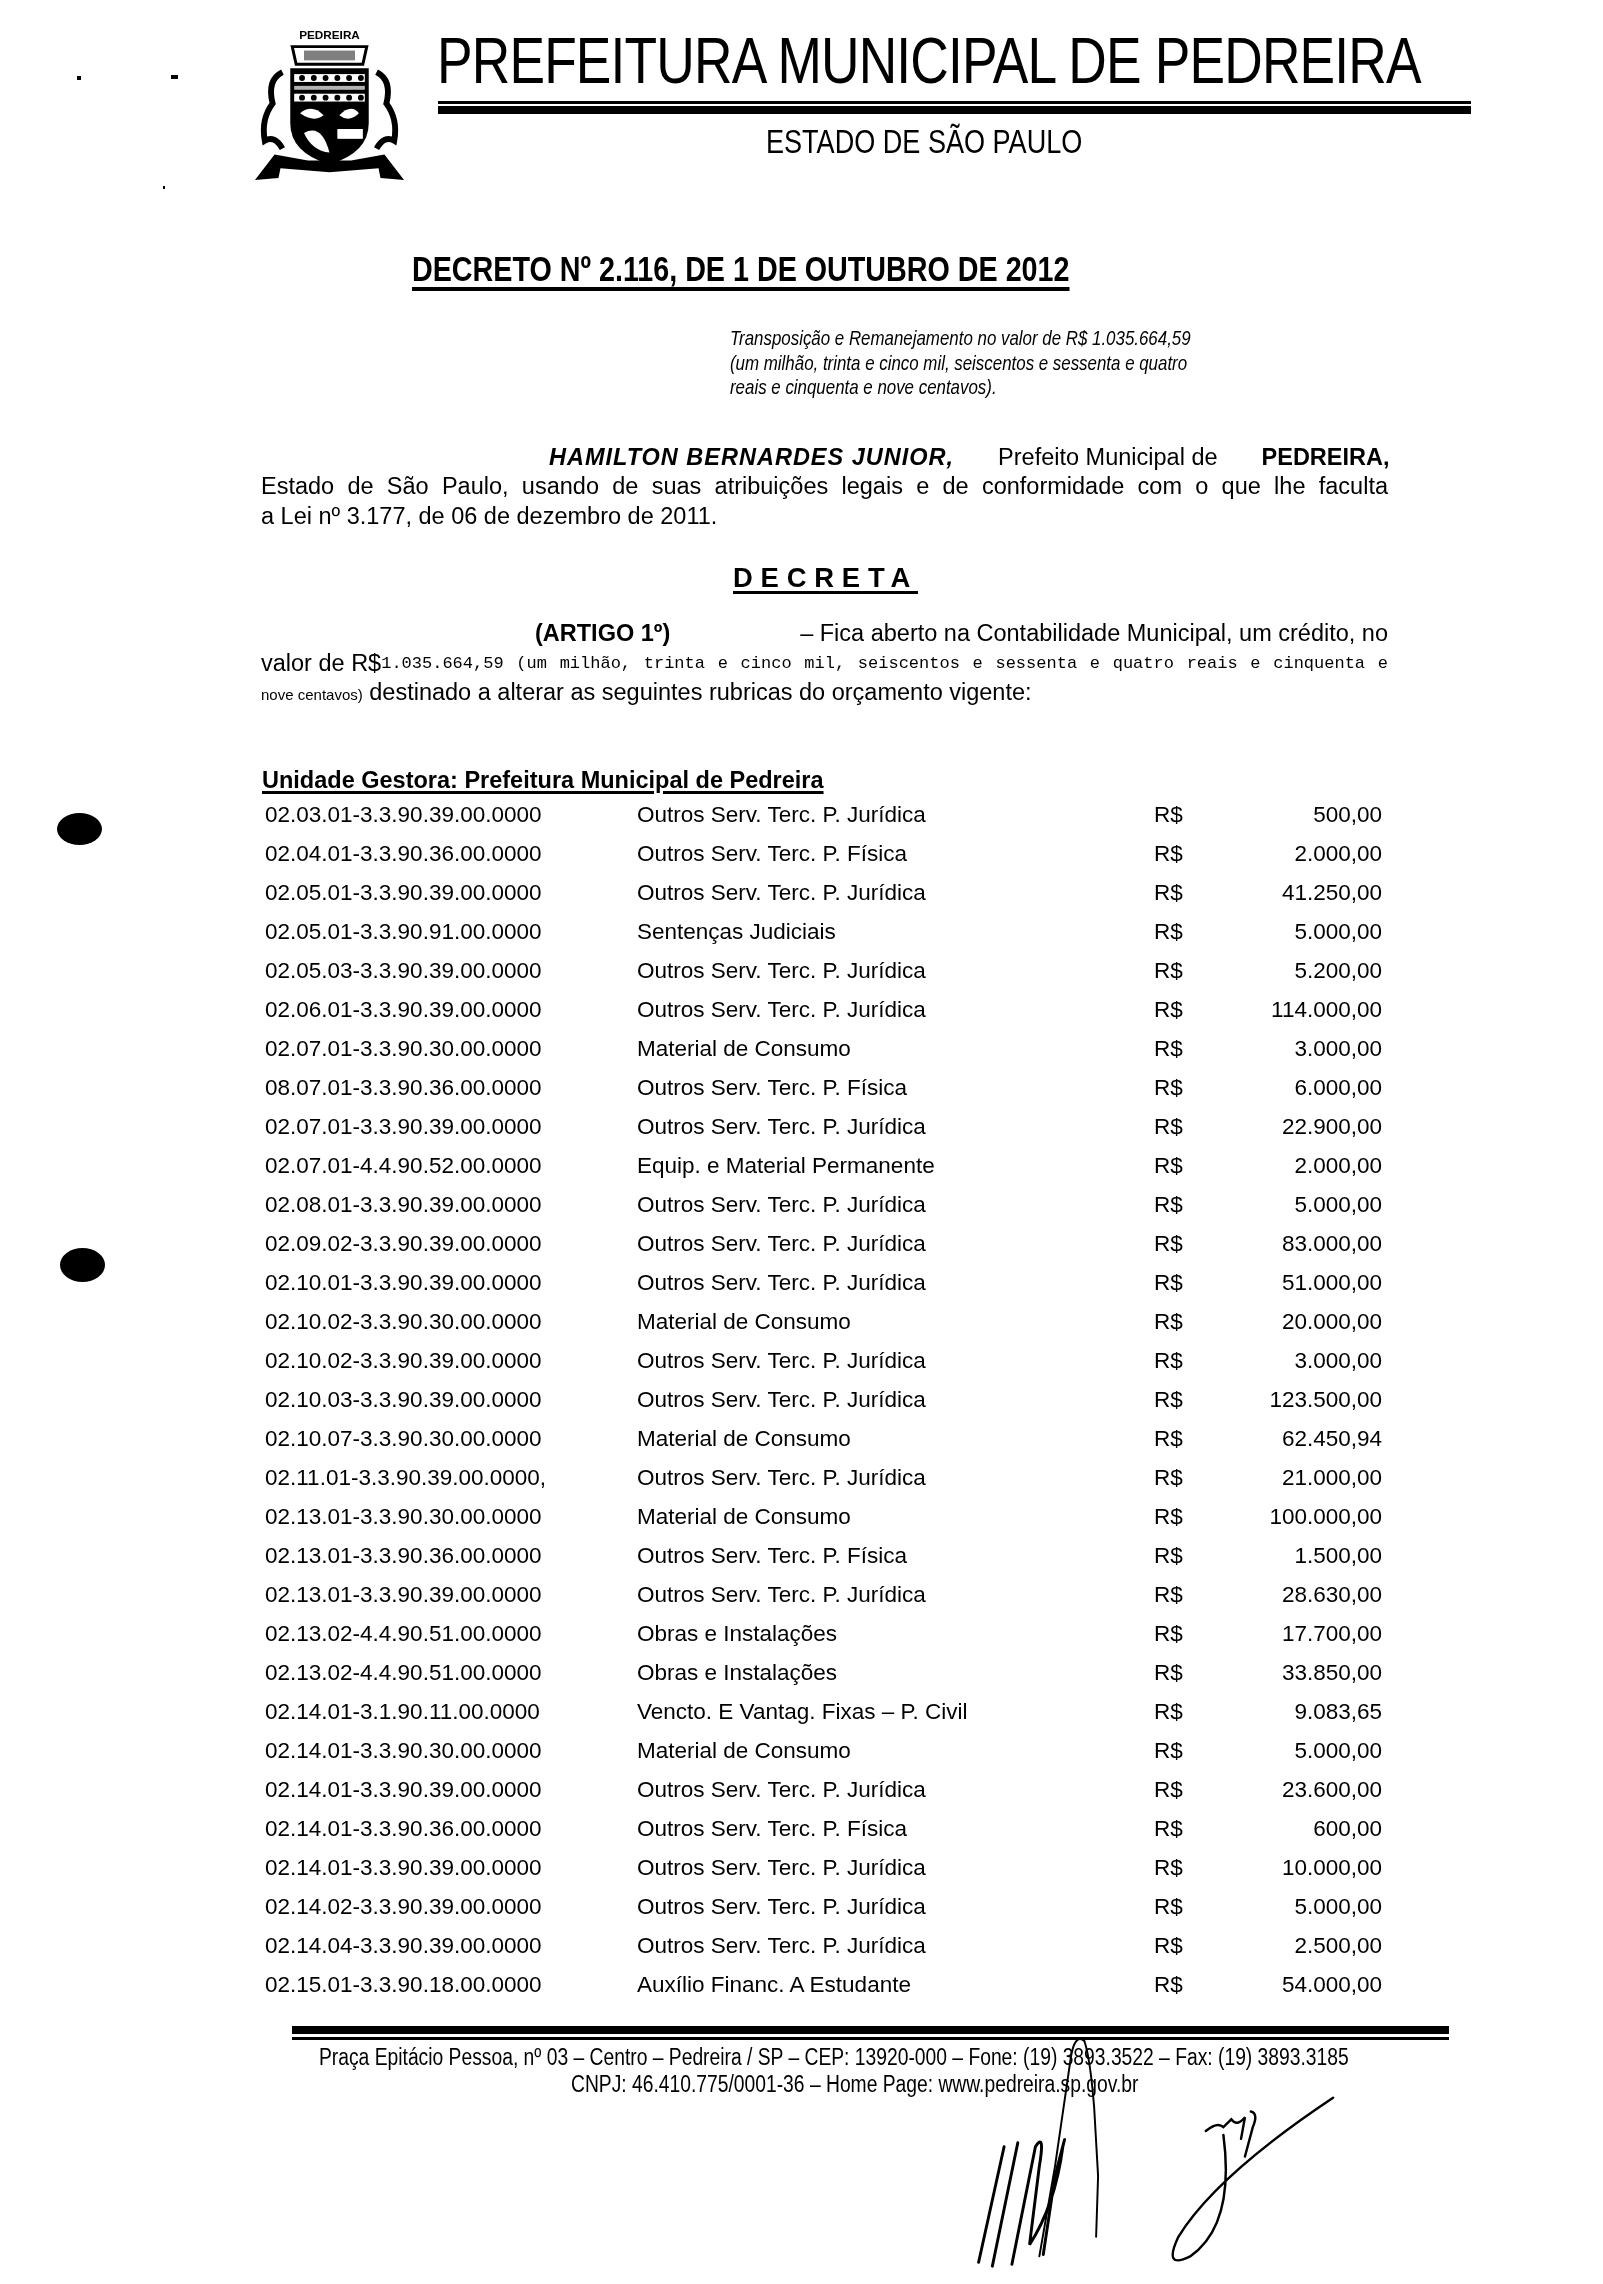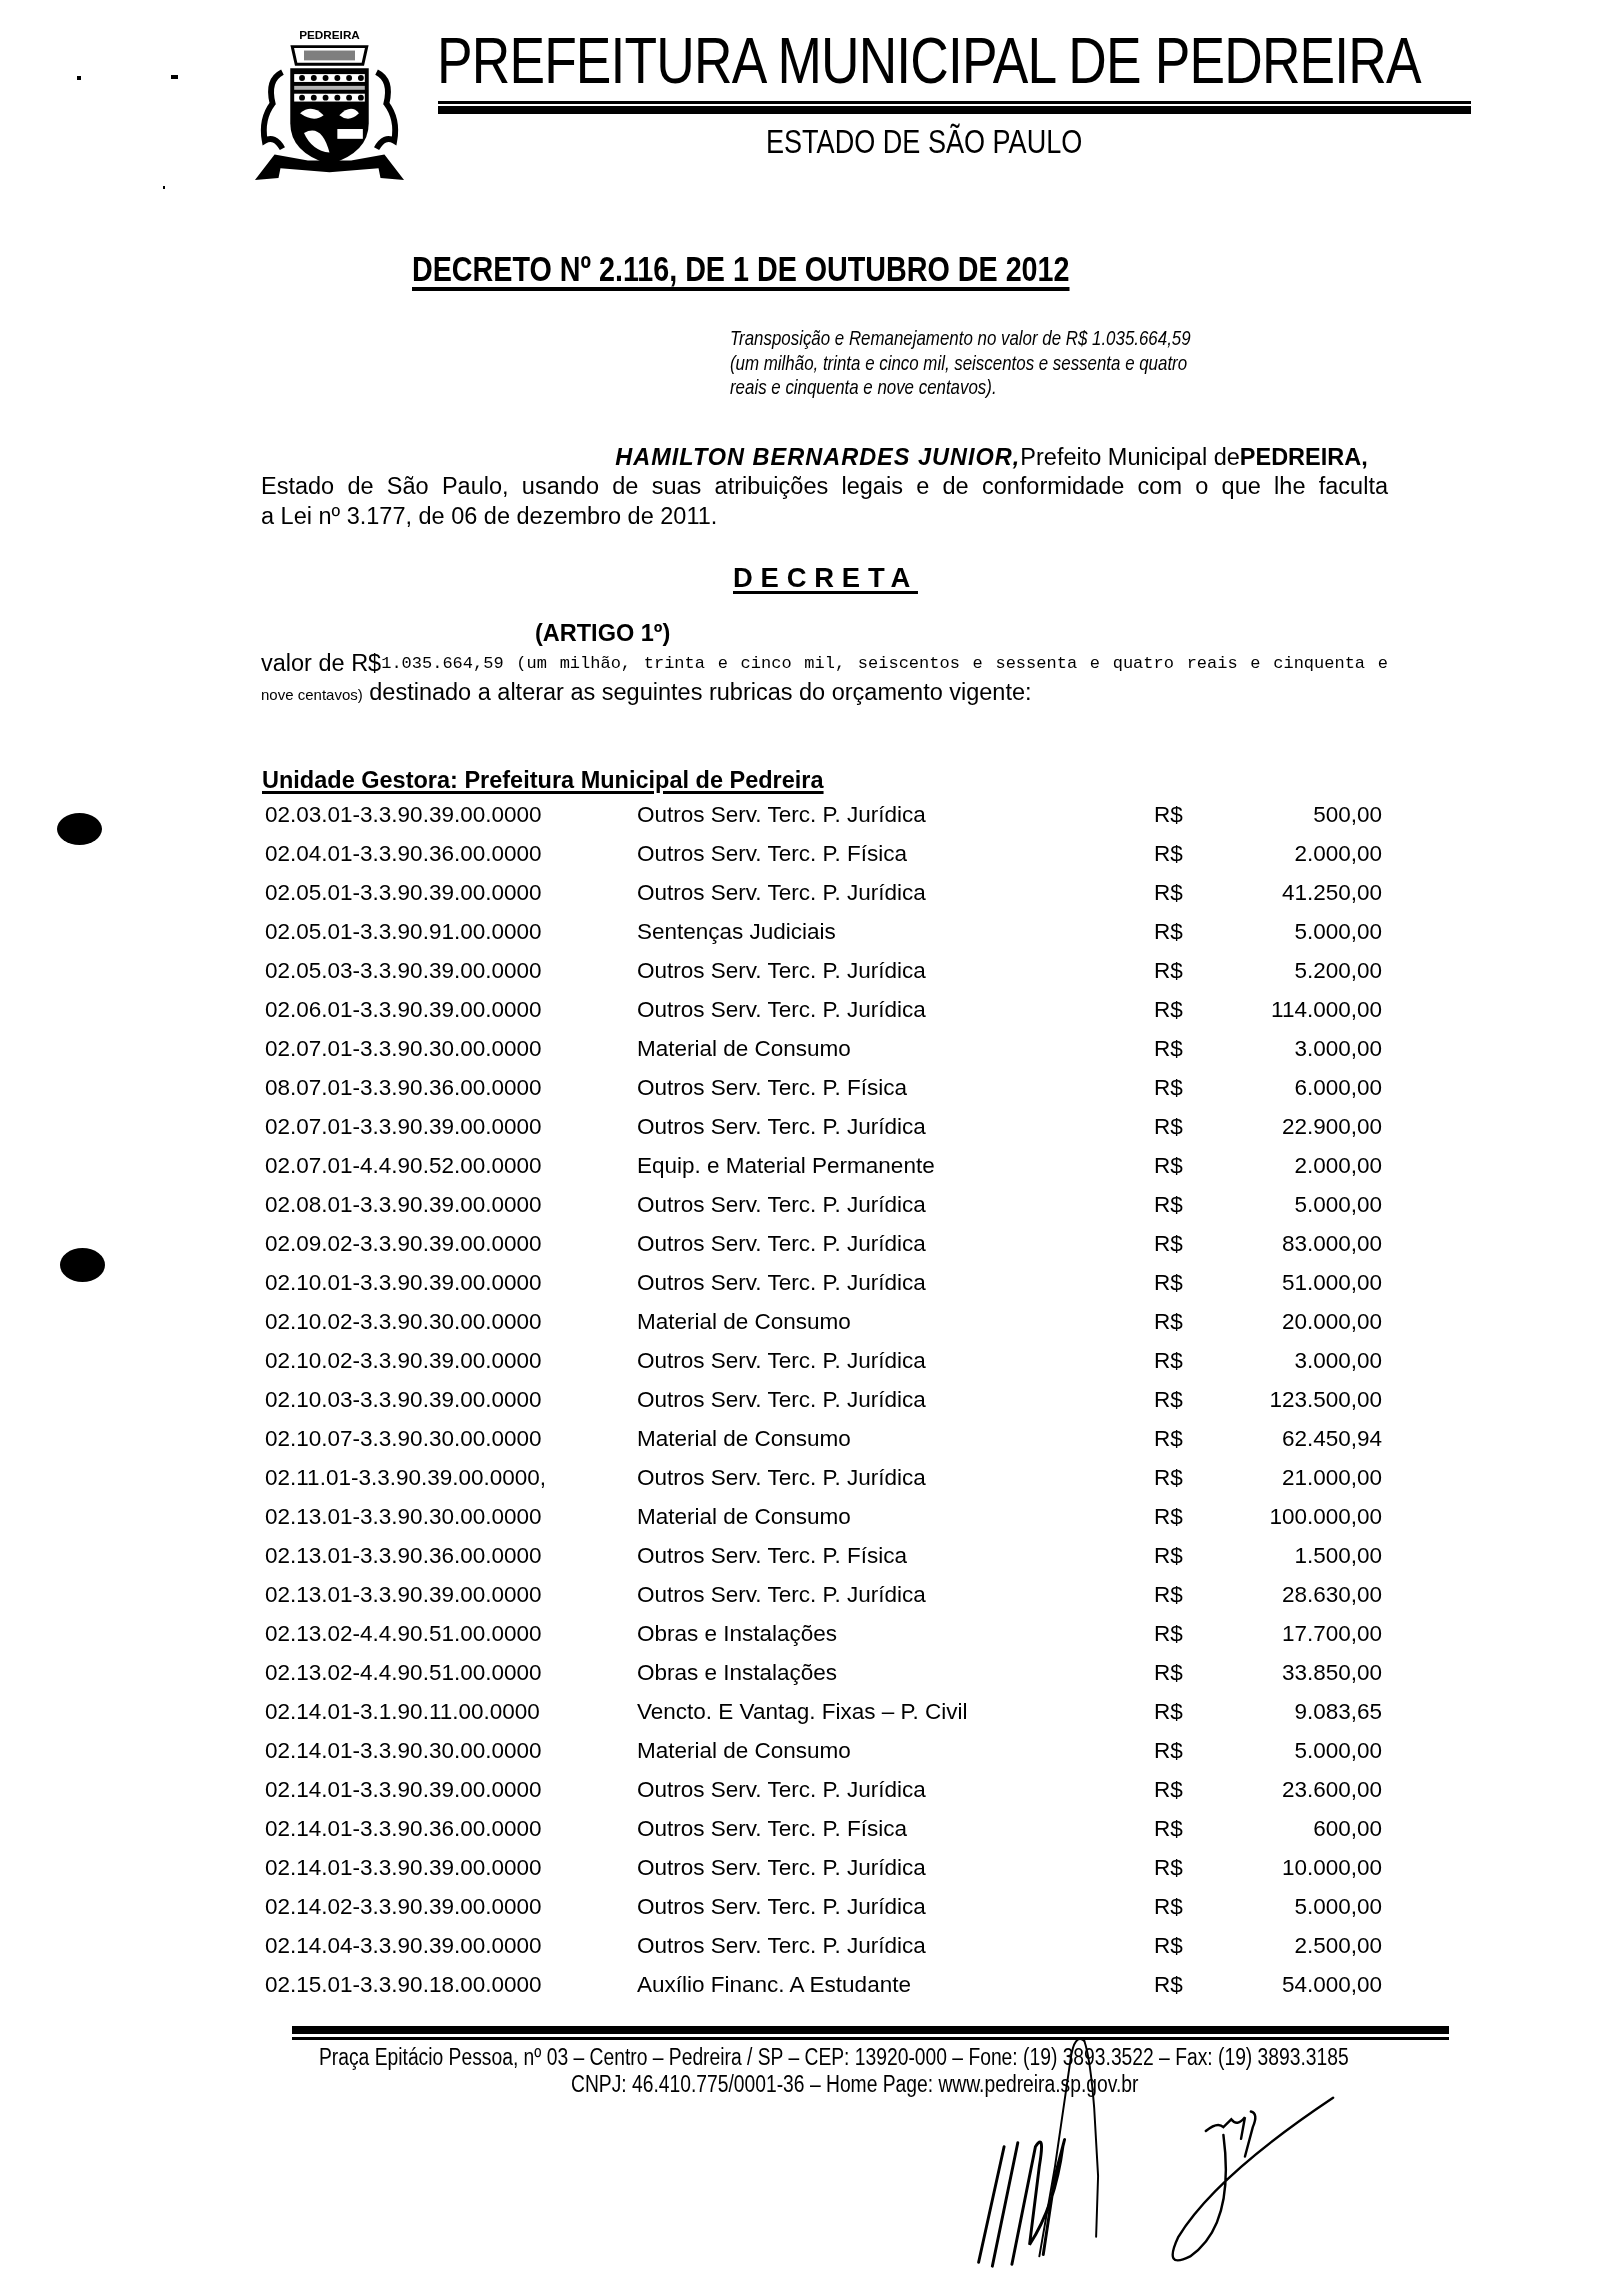--- a/index.html
+++ b/index.html
@@ -99,32 +99,33 @@
 <div id="hdr-line-thin" class="abs"></div>
 <div id="hdr-line-thick" class="abs"></div>
 <div id="hdr-state" class="abs">ESTADO DE SÃO PAULO</div>
 
 <div id="decree-title" class="abs">DECRETO Nº 2.116, DE 1 DE OUTUBRO DE 2012</div>
 
 <div class="abs summary" style="top:326px;">Transposição e Remanejamento no valor de R$ 1.035.664,59</div>
 <div class="abs summary" style="top:351px;">(um milhão, trinta e cinco mil, seiscentos e sessenta e quatro</div>
 <div class="abs summary" style="top:375px;">reais e cinquenta e nove centavos).</div>
 
-<div class="abs body-line" style="left:565px; top:443px; width:853px; display:flex; justify-content:center;">
+<div class="abs body-line" style="left:549px; top:443px; width:853px; display:flex; justify-content:flex-start;gap:44px;">
   <span style="font-weight:bold; font-style:italic; letter-spacing:1px;">HAMILTON BERNARDES JUNIOR,</span>
   <span>Prefeito Municipal de</span>
   <span style="font-weight:bold;">PEDREIRA,</span>
 </div>
 <div class="abs body-line just" style="left:261px; top:472px; width:1127px;">Estado de São Paulo, usando de suas atribuições legais e de conformidade com o que lhe faculta</div>
 <div class="abs body-line" style="left:261px; top:502px;">a Lei nº 3.177, de 06 de dezembro de 2011.</div>
 
 <div id="decreta" class="abs">DECRETA</div>
 
 <div class="abs body-line" style="left:535px; top:619px; width:853px; display:flex; justify-content:space-between;">
   <span style="font-weight:bold;">(ARTIGO 1º)</span>
+  <span>– Fica aberto na Contabilidade Municipal, um crédito, no</span>
 </div>
 <div class="abs body-line" style="left:261px; top:649px; width:1127px; display:flex;">
   <span>valor de R$</span>
   <span style="font-size:17px; flex:1; text-align:justify; text-align-last:justify;font-family:Liberation Mono, monospace;">1.035.664,59 (um milhão, trinta e cinco mil, seiscentos e sessenta e quatro reais e cinquenta e</span>
 </div>
 <div class="abs body-line" style="left:261px; top:678px;">
   <span style="font-size:15px;">nove centavos)</span><span> destinado a alterar as seguintes rubricas do orçamento vigente:</span>
 </div>
 
 <div id="unit-header" class="abs">Unidade Gestora: Prefeitura Municipal de Pedreira</div>

